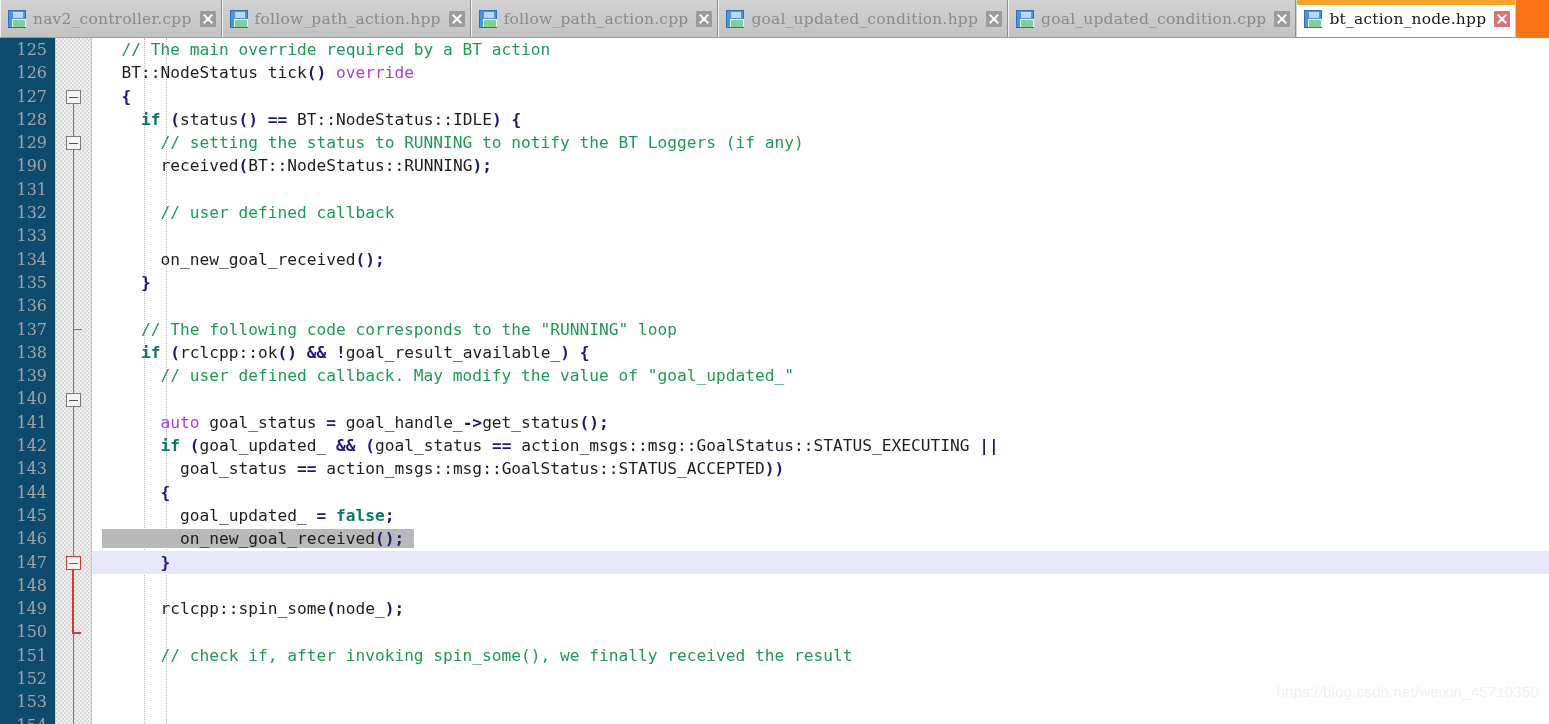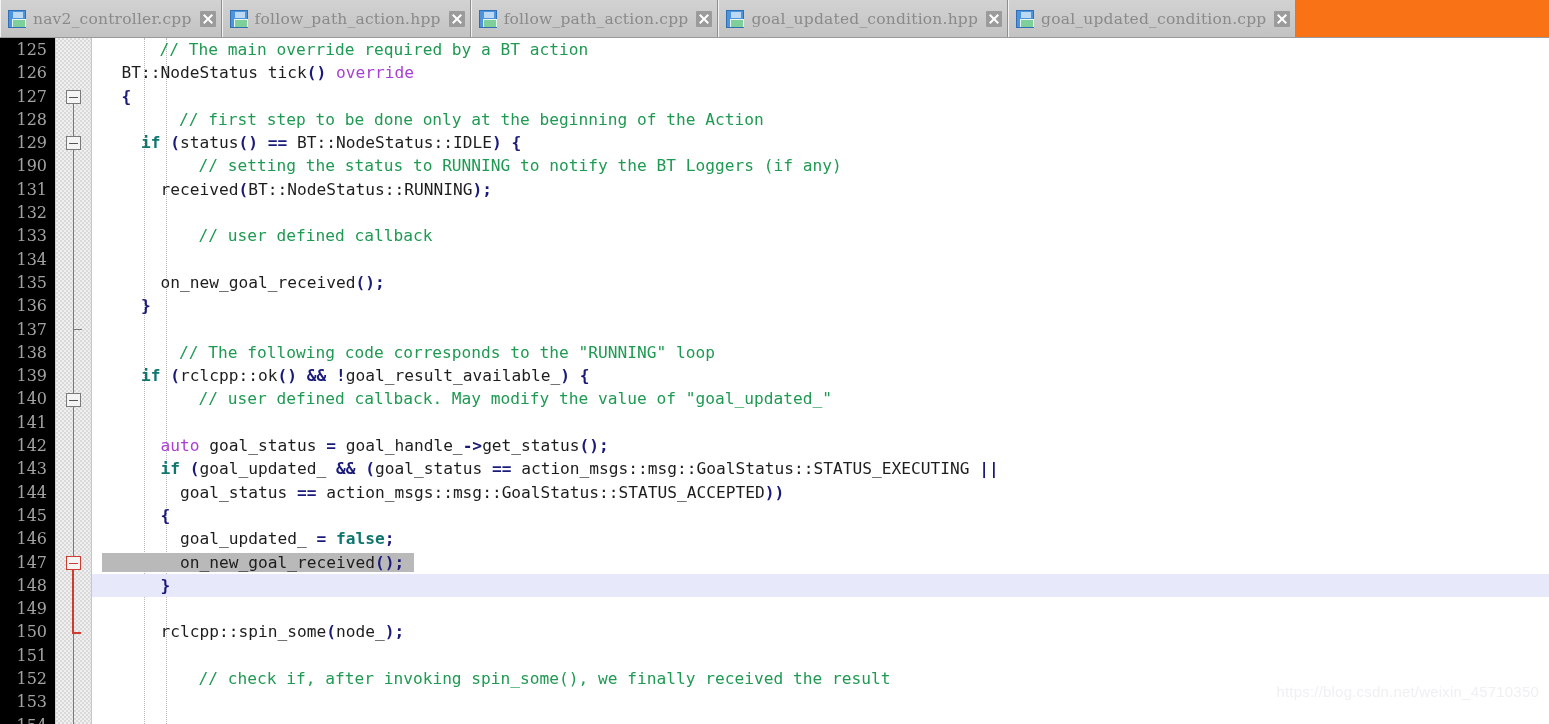--- a/index.html
+++ b/index.html
@@ -122,21 +122,21 @@
     width: 1549px; height: 686px;
     background: #ffffff;
     overflow: hidden;
     display: flex;
   }
 
   
   #gutter-numbers {
     width: 56px;
     flex: none;
-    background: #000000;
+    background: #0c4a6e;
     border-right: 1px solid #cfcfcf;
     padding-top: 0;
   }
   .lnum {
     height: 23.3px;
     line-height: 23.3px;
     text-align: right;
     padding-right: 8px;
     font-family: "DejaVu Serif", serif;
     font-size: 16px;
@@ -213,21 +213,21 @@
   .iguide {
     position: absolute;
     top: 0; bottom: 0;
     width: 1px;
     border-left: 1px dotted #b9b9b9;
     z-index: 0;
     pointer-events: none;
   }
 
   
-  .cm  { color: #1f9a52; margin-left: 38px; }           
+  .cm  { color: #1f9a52; }           
   .kw  { color: #0f766e; font-weight: bold; } 
   .kw2 { color: #a83fd4; }           
   .op  { color: #1a1a7a; font-weight: bold; } 
   .pl  { color: #1d1d1d; }           
 
   
   #watermark {
     position: absolute;
     right: 10px;
     bottom: 24px;
@@ -261,20 +261,25 @@
         <span class="tab-close"></span>
       </div>
       <div class="tab inactive">
         <span class="floppy"></span>
         <span class="tab-label">goal_updated_condition.hpp</span>
         <span class="tab-close"></span>
       </div>
       <div class="tab inactive">
         <span class="floppy"></span>
         <span class="tab-label">goal_updated_condition.cpp</span>
+        <span class="tab-close"></span>
+      </div>
+      <div class="tab active">
+        <span class="floppy"></span>
+        <span class="tab-label">bt_action_node.hpp</span>
         <span class="tab-close"></span>
       </div>
     </div>
 
   <div id="editor">
     <div id="gutter-numbers">
         <div class="lnum">125</div>
         <div class="lnum">126</div>
         <div class="lnum">127</div>
         <div class="lnum">128</div>
@@ -316,21 +321,20 @@
         <div class="fold-line red" style="top: 522.6px; bottom: auto; height: 71.9px;"></div>
         <div class="fold-box red" style="top: 517.6px;"></div>
         <div class="fold-end red" style="top: 593.5px;"></div>
       </div>
     <div id="code">
       <div class="iguide" style="left:52px"></div>
       <div class="iguide" style="left:74px"></div>
     <div class="crow">  <span class="cm">// The main override required by a BT action</span></div>
         <div class="crow">  <span class="pl">BT</span><span class="pl">:</span><span class="pl">:</span><span class="pl">NodeStatus</span> <span class="pl">tick</span><span class="op">(</span><span class="op">)</span> <span class="kw2">override</span></div>
         <div class="crow">  <span class="op">{</span></div>
-        <div class="crow">    <span class="cm">// first step to be done only at the beginning of the Action</span></div>
         <div class="crow">    <span class="kw">if</span> <span class="op">(</span><span class="pl">status</span><span class="op">(</span><span class="op">)</span> <span class="op">==</span> <span class="pl">BT</span><span class="pl">:</span><span class="pl">:</span><span class="pl">NodeStatus</span><span class="pl">:</span><span class="pl">:</span><span class="pl">IDLE</span><span class="op">)</span> <span class="op">{</span></div>
         <div class="crow">      <span class="cm">// setting the status to RUNNING to notify the BT Loggers (if any)</span></div>
         <div class="crow">      <span class="pl">received</span><span class="op">(</span><span class="pl">BT</span><span class="pl">:</span><span class="pl">:</span><span class="pl">NodeStatus</span><span class="pl">:</span><span class="pl">:</span><span class="pl">RUNNING</span><span class="op">)</span><span class="op">;</span></div>
         <div class="crow"></div>
         <div class="crow">      <span class="cm">// user defined callback</span></div>
         <div class="crow"></div>
         <div class="crow">      <span class="pl">on_new_goal_received</span><span class="op">(</span><span class="op">)</span><span class="op">;</span></div>
         <div class="crow">    <span class="op">}</span></div>
         <div class="crow"></div>
         <div class="crow">    <span class="cm">// The following code corresponds to the "RUNNING" loop</span></div>

